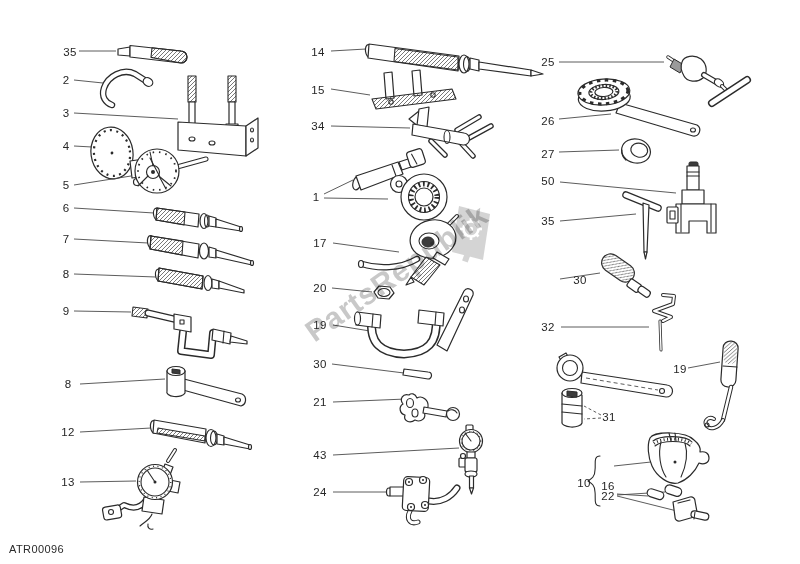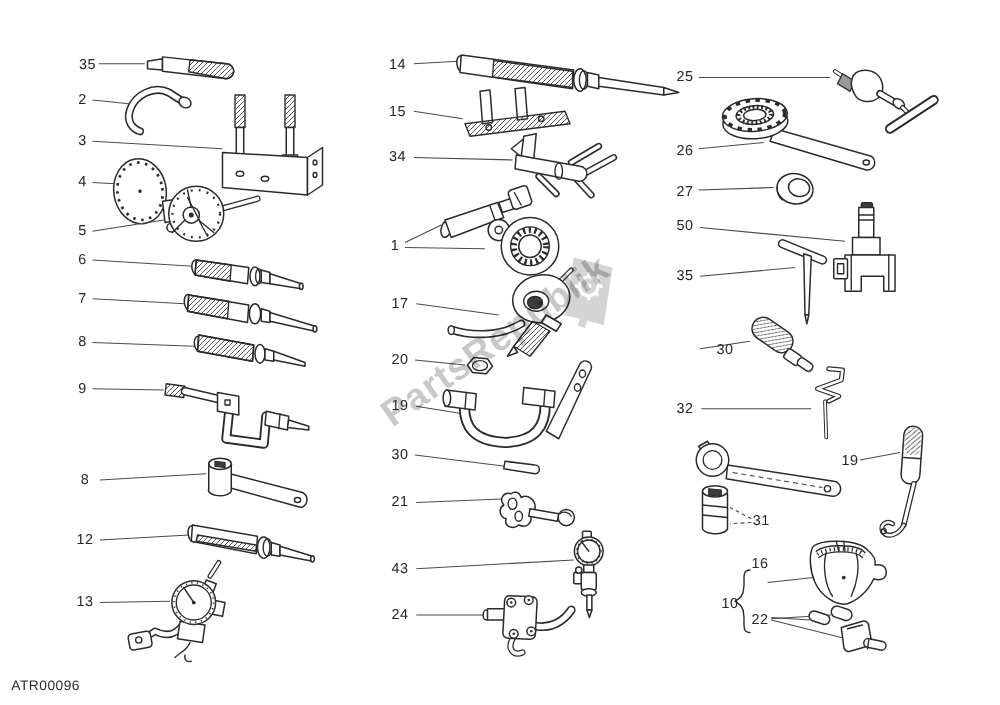--- a/index.html
+++ b/index.html
@@ -501,18 +501,18 @@
 <span class="co" style="left:548px;top:62px">25</span>
 <span class="co" style="left:548px;top:121px">26</span>
 <span class="co" style="left:548px;top:154px">27</span>
 <span class="co" style="left:548px;top:181px">50</span>
 <span class="co" style="left:548px;top:221px">35</span>
 <span class="co" style="left:580px;top:280px">30</span>
 <span class="co" style="left:548px;top:327px">32</span>
 <span class="co" style="left:680px;top:369px">19</span>
 <span class="co" style="left:609px;top:417px">31</span>
 <span class="co" style="left:584px;top:483px">10</span>
-<span class="co" style="left:608px;top:451px">16</span>
+<span class="co" style="left:608px;top:486px">16</span>
 <span class="co" style="left:608px;top:496px">22</span>
 
 <span class="code">ATR00096</span>
 
 </div>
 
 </body></html>

